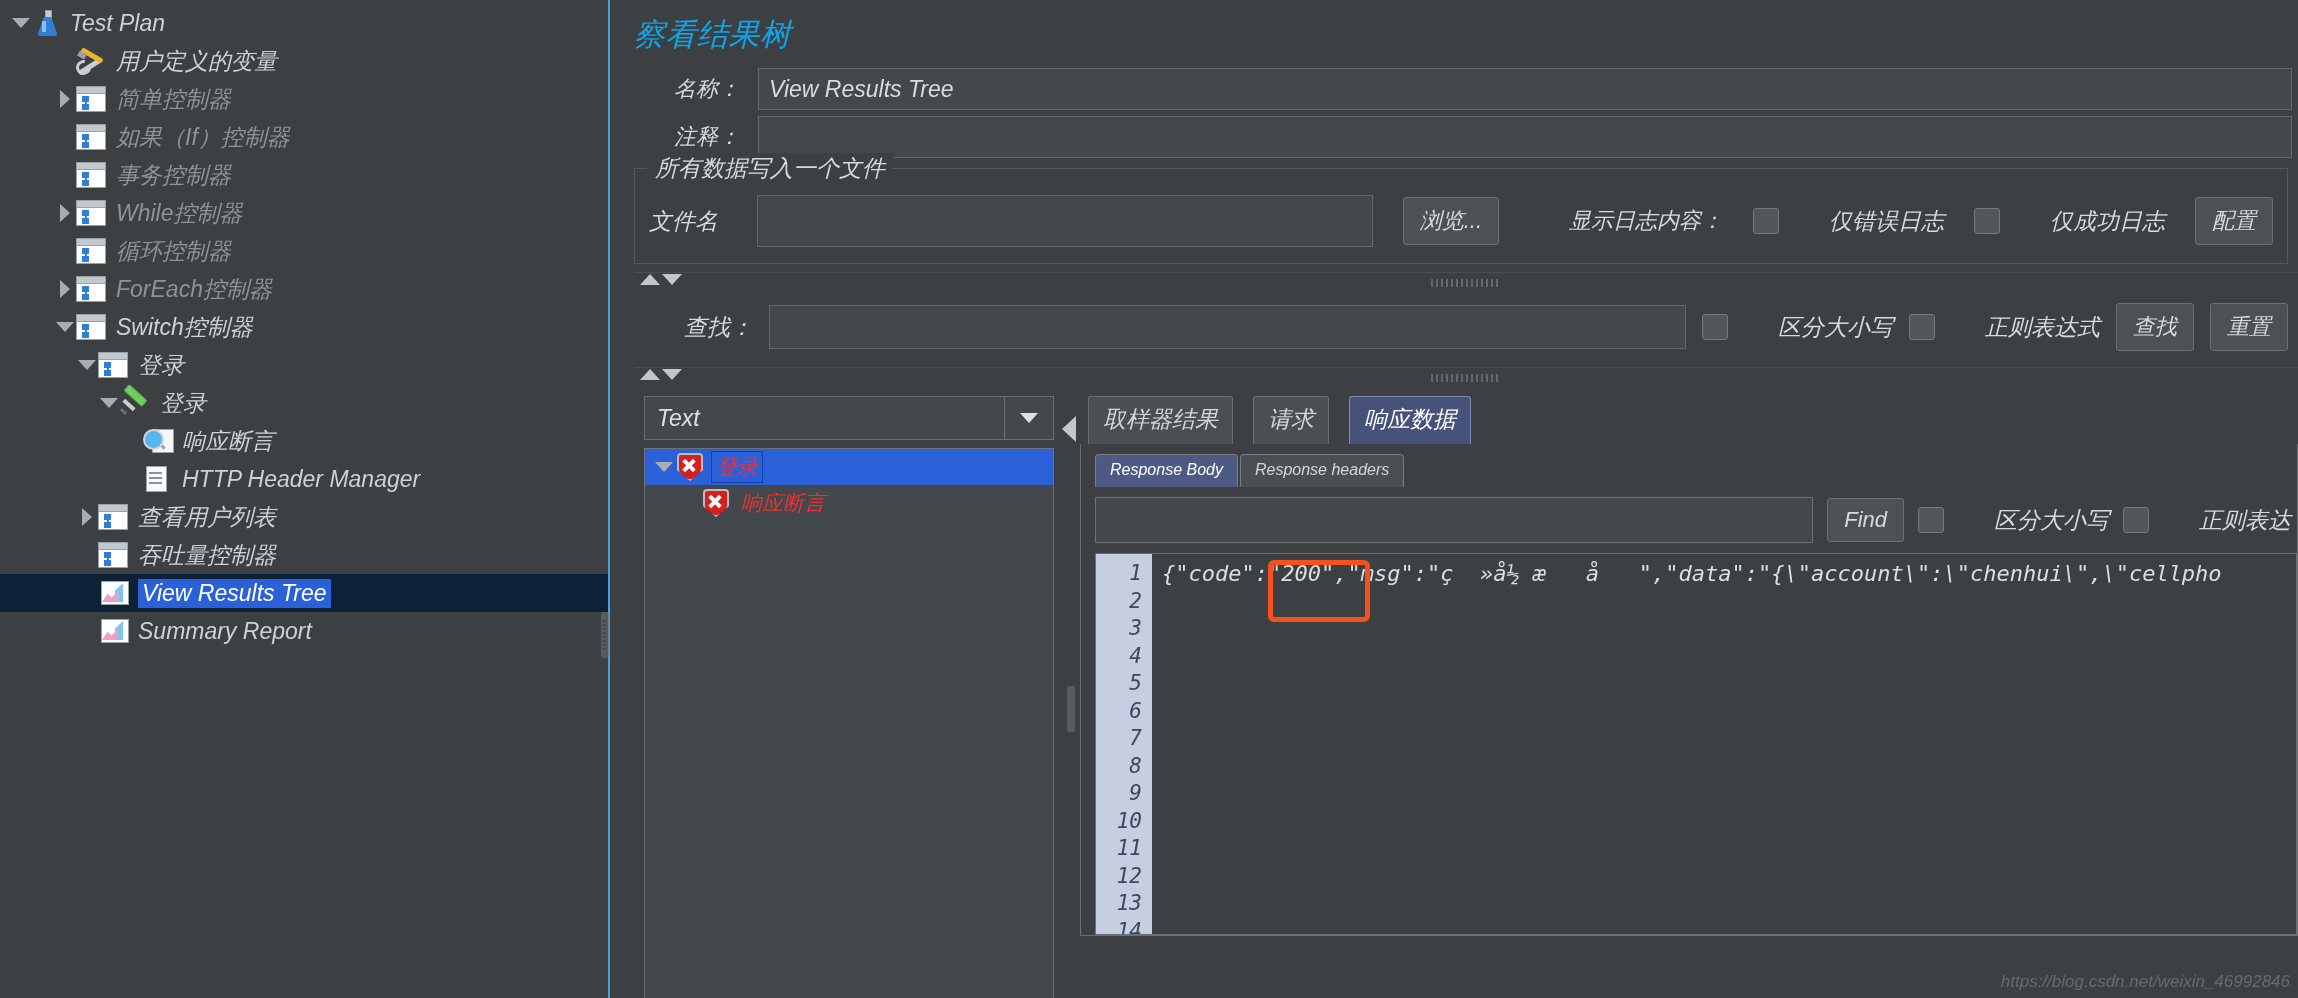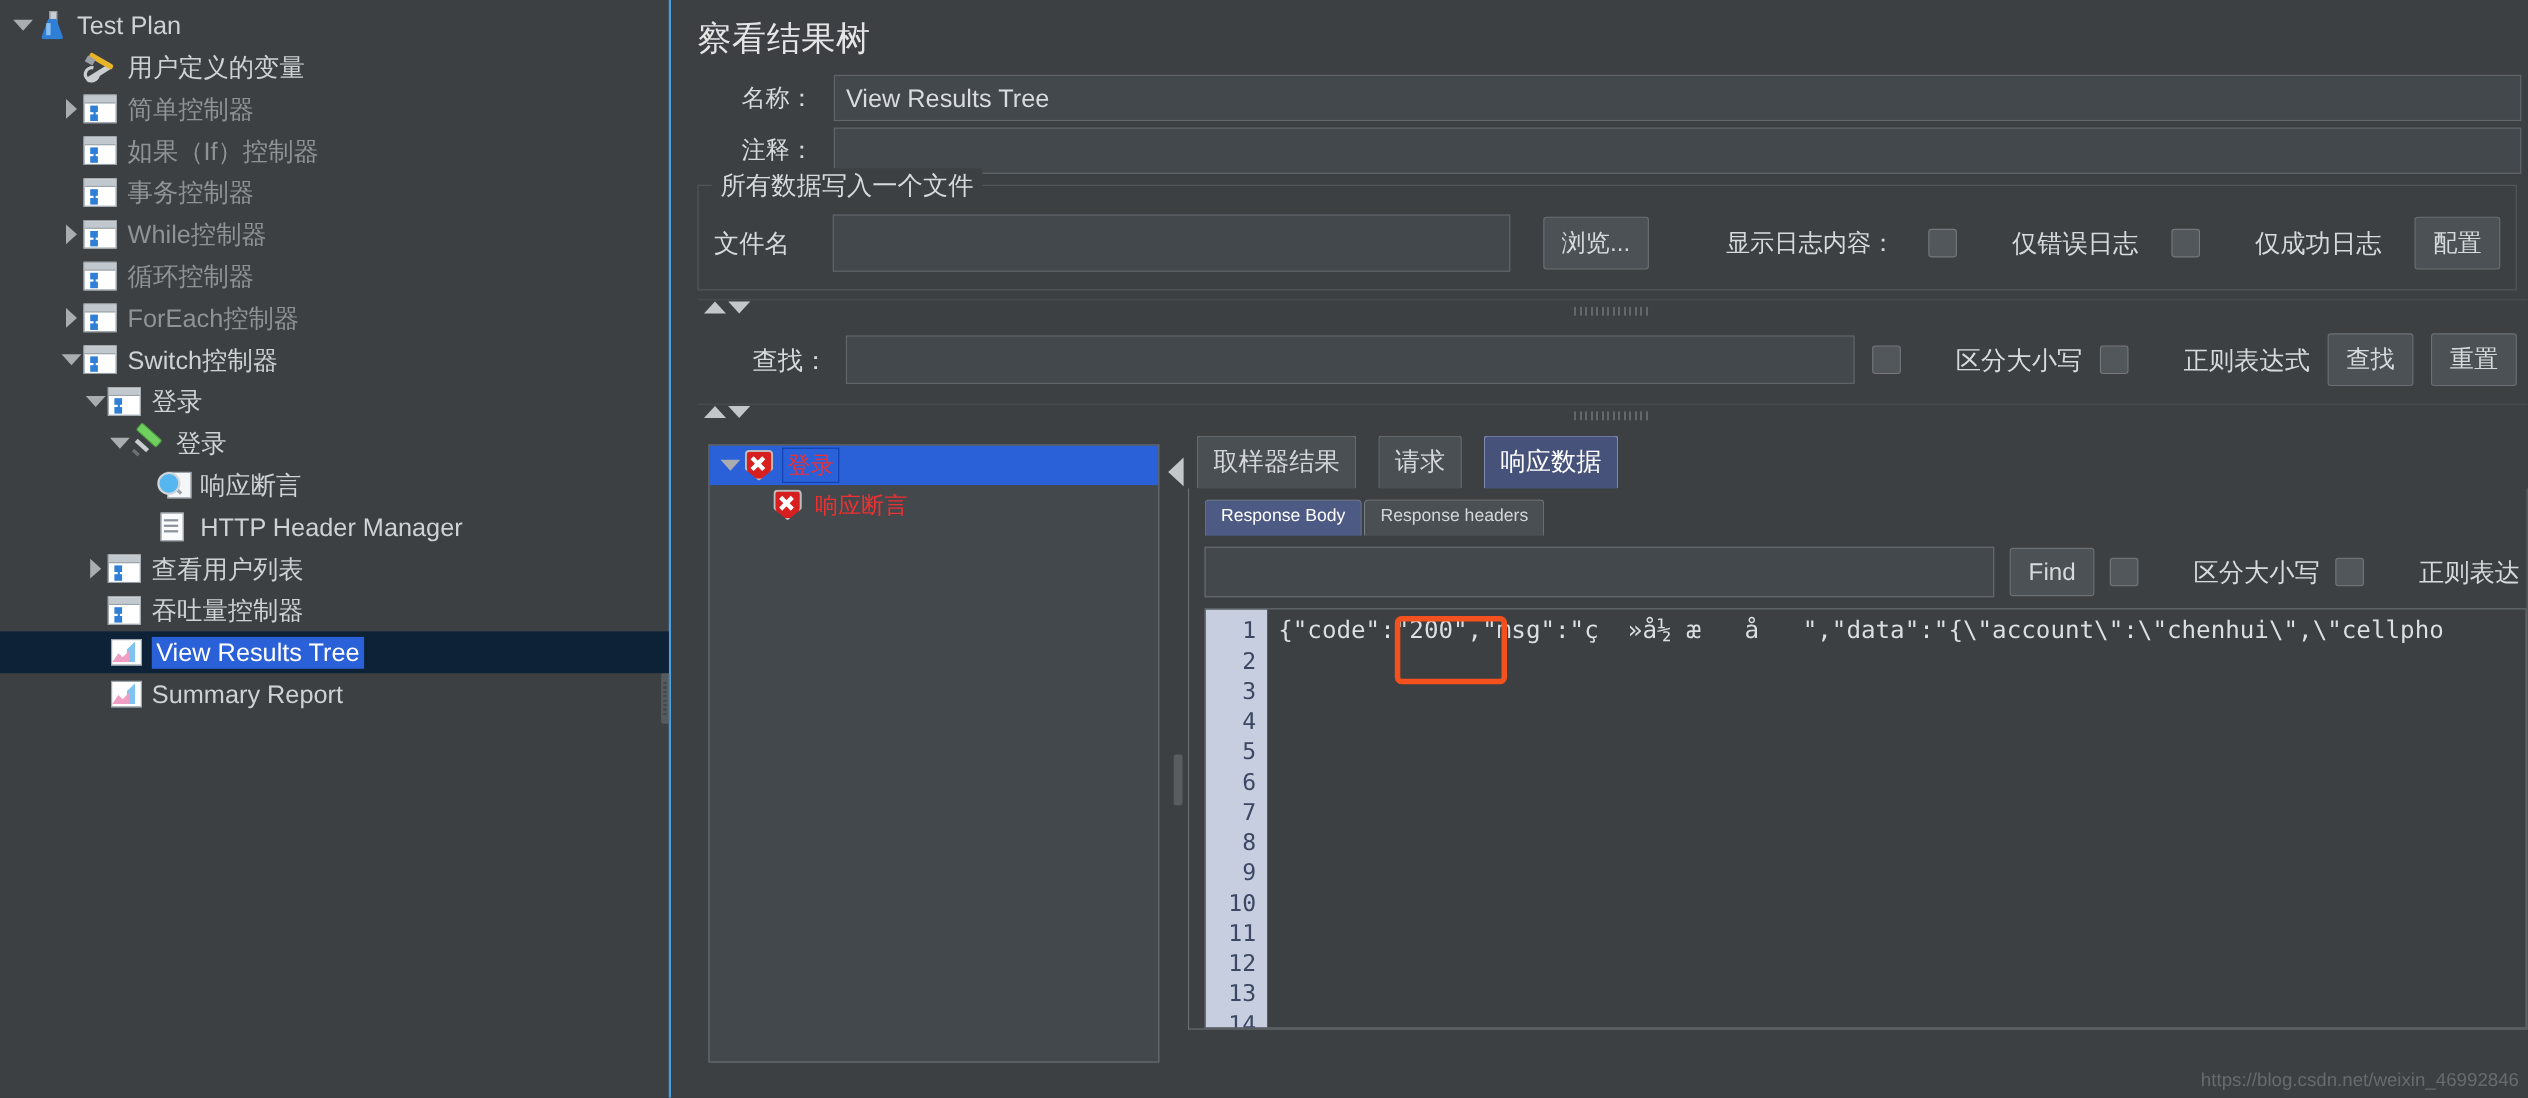--- a/index.html
+++ b/index.html
@@ -3,21 +3,21 @@
 <meta charset="utf-8">
 <style>
   html,body{margin:0;padding:0;}
   body{
     width:2298px;height:998px;overflow:hidden;
     background:#3c4043;
     font-family:"Liberation Sans","DejaVu Sans",sans-serif;
     color:#d4d4d4;
     -webkit-font-smoothing:antialiased;
   }
-  .app{position:relative;width:2298px;height:816px;display:flex;}
+  .app{position:relative;width:2298px;height:816px;display:flex;font-style:italic;}
 
   
   .tree-pane{
     width:610px;height:998px;background:#3c4043;
     position:relative;flex:none;
     border-right:2px solid #4a9fe0;
     box-sizing:border-box;
   }
   .tree{padding-top:4px;}
   .tree-row{
@@ -83,21 +83,21 @@
   .hsplit{position:absolute;right:-1px;top:612px;width:8px;height:46px;
     background:#6d7276;border-radius:2px;opacity:.55;}
   .hsplit::after{content:"";position:absolute;left:2px;top:8px;width:3px;height:30px;
     background:repeating-linear-gradient(#4a4f53 0 2px,transparent 2px 4px);}
 
   
   .right-pane{flex:1;height:998px;position:relative;background:#3c4043;overflow:hidden;}
   .right-inner{position:absolute;left:12px;top:0;right:0;bottom:0;}
 
   .panel-title{
-    font-size:31px;color:#e5e5e5;padding:14px 0 12px 12px;letter-spacing:.5px;
+    font-size:31px;color:#0ea5e9;padding:14px 0 12px 12px;letter-spacing:.5px;
   }
   .lbl{font-size:22px;color:#d7dadd;white-space:nowrap;margin-left:40px;}
 
   .field-row{display:flex;align-items:center;padding:0 6px 0 12px;margin-bottom:6px;}
   .field-row .lbl{width:84px;flex:none;}
   .txtfield{
     flex:1;height:42px;background:#43484c;border:1px solid #62686d;
     box-sizing:border-box;display:flex;align-items:center;padding:0 10px;
     font-size:23px;color:#d9dcdf;
   }
@@ -512,20 +512,26 @@
         <div class="arrows">
           <div class="tri-up"></div>
           <div class="tri-dn"></div>
         </div>
         <div class="grip"></div>
       </div>
 
       <div class="bottom">
 
         <div class="left-results">
+          <div class="combo">
+            <span>Text</span>
+            <span class="cbtn">
+                <i></i>
+              </span>
+          </div>
           <div class="restree" id="restree">
               <div class="restree-row sel">
                 <span style="display:inline-block;width:4px;flex:none"></span>
                 <span class="twisty open">
                   <i></i>
                 </span>
                 <span class="shield">
                   <span class="sh"></span>
                   <span class="x1"></span>
                   <span class="x2"></span>

